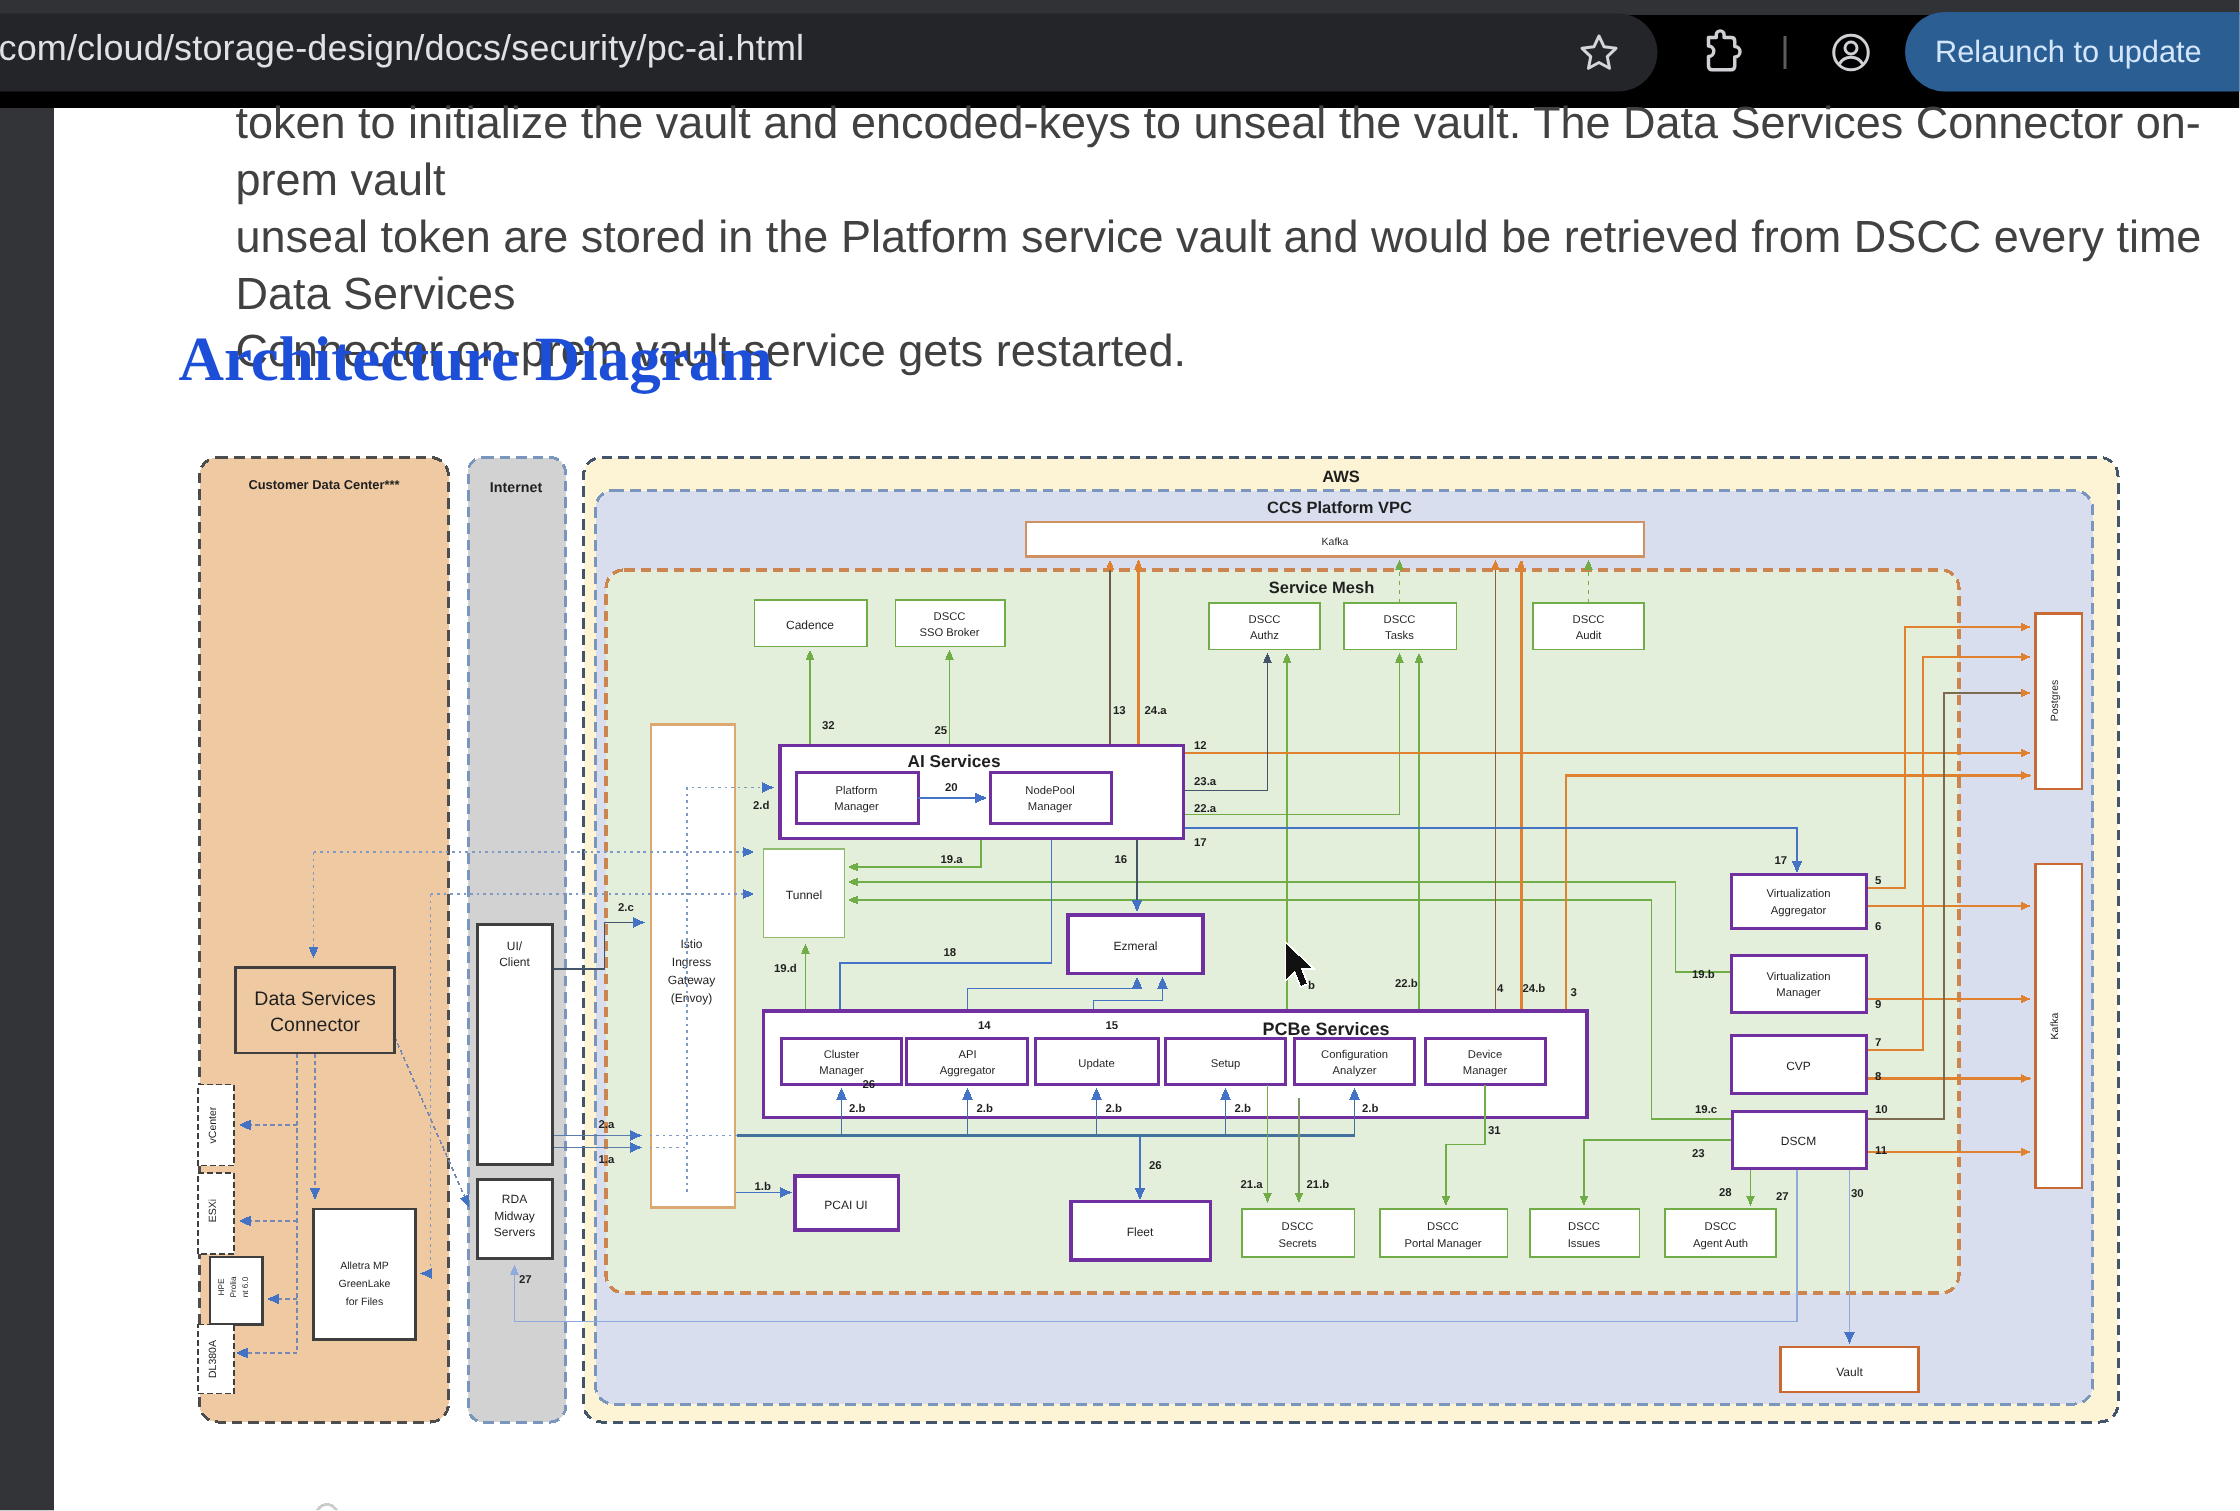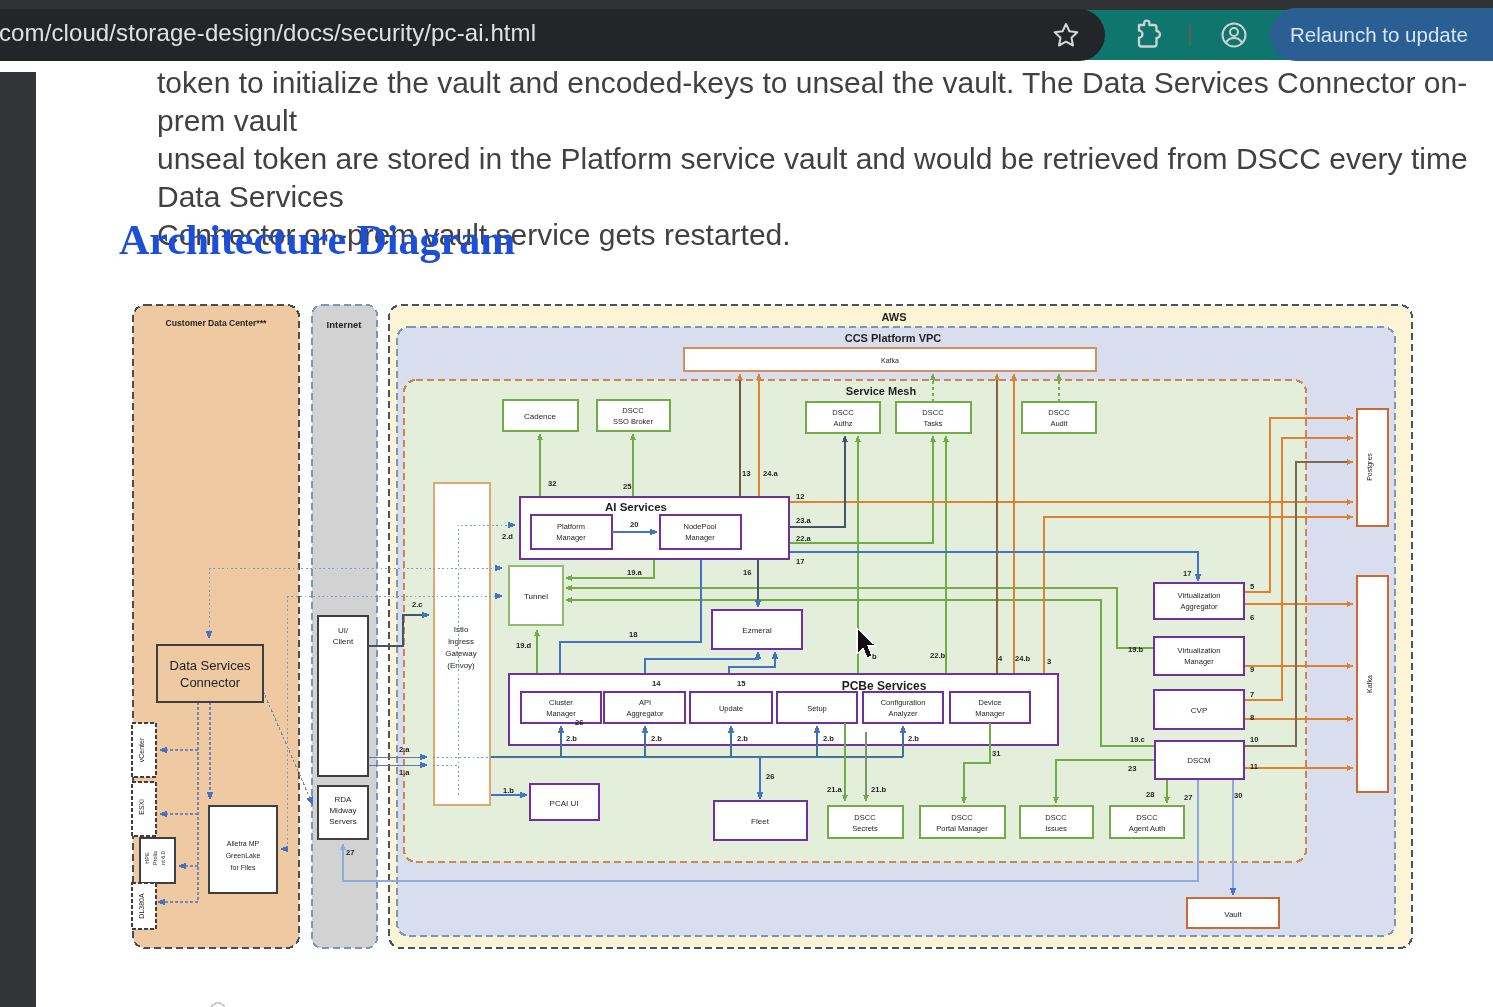--- a/index.html
+++ b/index.html
@@ -1,17 +1,17 @@
 <!DOCTYPE html>
 <html><head>
 <meta charset="utf-8">
 <style>
   html,body{margin:0;padding:0;width:1493px;height:1007px;overflow:hidden;background:#fff;}
   body{font-family:"Liberation Sans",sans-serif;position:relative;}
-  #toolbar{position:absolute;left:0;top:0;width:1493px;height:60px;background:#0f766e;}
+  #toolbar{position:absolute;left:0;top:0;width:1493px;height:72px;background:#000000;}
   #topstrip{position:absolute;left:0;top:0;width:1493px;height:10px;background:#313236;}
   #urlpill{position:absolute;left:-40px;top:9px;width:1145px;height:52px;border-radius:26px;background:#242529;}
   #urltext{position:absolute;left:-1px;top:19px;font-size:24px;color:#dfe1e4;letter-spacing:0.1px;}
   #relaunch{position:absolute;left:1270px;top:8px;width:262px;height:53px;border-radius:27px;background:#2b5f94;color:#d3e6fb;font-size:20.5px;line-height:53px;text-align:left;padding-left:20px;box-sizing:border-box;}
   #leftstrip{position:absolute;left:0;top:72px;width:36px;height:935px;background:#333438;}
   #para{position:absolute;left:157px;top:64px;font-size:30px;line-height:38px;color:#414141;}
   #head{position:absolute;left:119px;top:216px;font-family:"Liberation Serif",serif;font-weight:bold;font-size:42px;color:#1d4ed8;}
   svg text{font-family:"Liberation Sans",sans-serif;}
 </style>
 </head>

